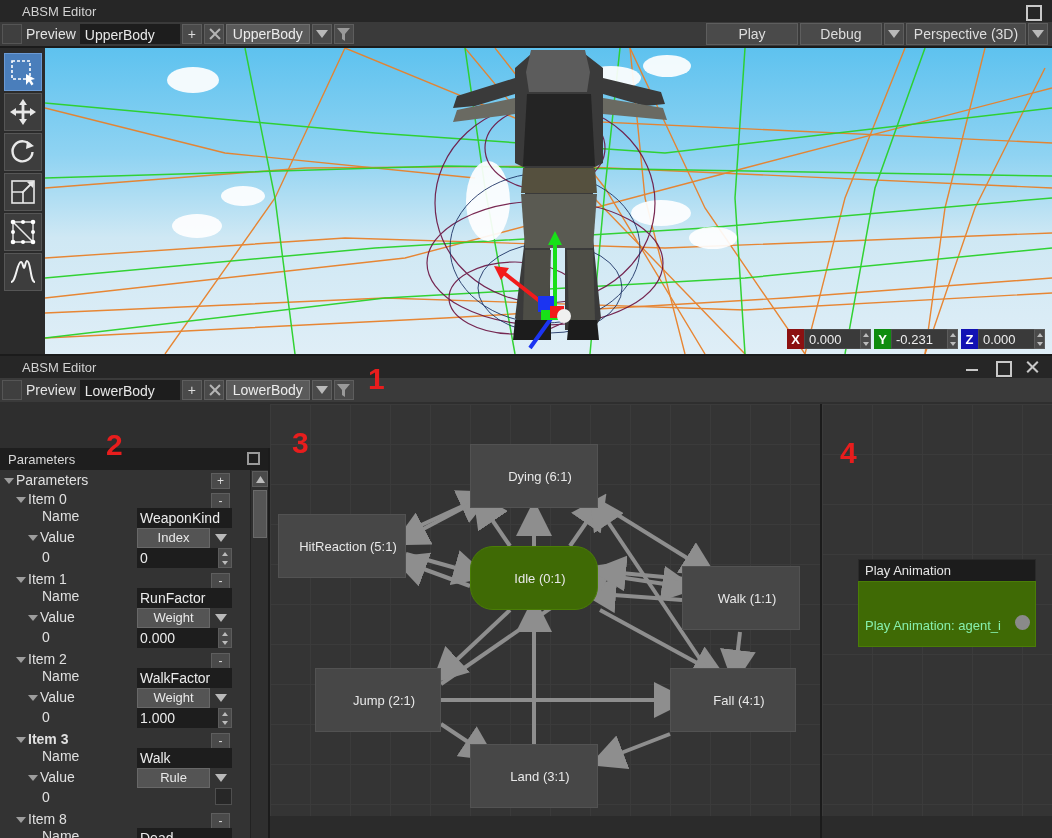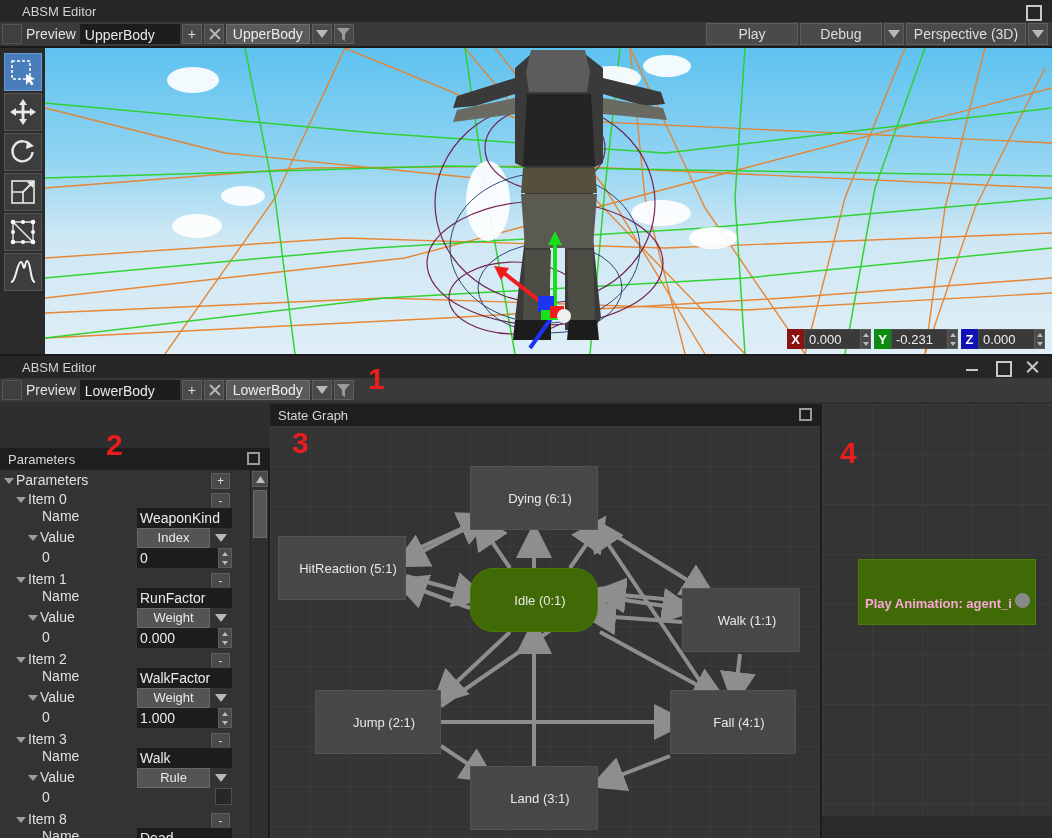--- a/index.html
+++ b/index.html
@@ -222,21 +222,21 @@
     background-size: 50px 50px;
     overflow: hidden;
   }
   .anim-node { position: absolute; left: 36px; top: 155px; width: 178px; cursor: pointer; }
   .anim-node .hd {
     background: #1c1c1c; color: #e6e6e6; font-size: 13px;
     padding: 3px 6px; border: 1px solid #2a2a2a; border-bottom: none;
   }
   .anim-node .bd {
     background: #3f6a05; border: 1px solid #4a7d06; height: 66px;
-    position: relative; color: #f9a8d4; font-size: 13px; font-weight: bold;
+    position: relative; color: #86efac; font-size: 13px;
   }
   .anim-node .bd span { position: absolute; left: 6px; top: 36px; white-space: nowrap; }
   .anim-node .port {
     position: absolute; right: 5px; top: 33px; width: 15px; height: 15px;
     border-radius: 50%; background: #8a8a8a;
   }
 
   .marker {
     position: absolute; color: #e81d1d; font-size: 30px; font-weight: bold;
     font-family: "Liberation Sans", sans-serif;
@@ -552,21 +552,21 @@
               <div class="prow" style="position: absolute; left: 42px; top: 239px;">0</div>
               <div class="pfield" style="top: 238px;">
                 <div class="num-field">
                   <div class="nv">1.000</div>
                   <div class="ns">
                     <i style="width:0;height:0;border-left:3px solid transparent;border-right:3px solid transparent;border-bottom:4px solid #bbb"></i>
                     <i style="width:0;height:0;border-left:3px solid transparent;border-right:3px solid transparent;border-top:4px solid #bbb"></i>
                   </div>
                 </div>
               </div>
-              <div class="prow" style="position: absolute; left: 16px; top: 261px;"><span class="arrow-d"></span><span>Item 3</span></div>
+              <div class="prow" style="position: absolute; left: 16px; top: 261px; font-weight: bold;"><span class="arrow-d"></span><span>Item 3</span></div>
               <div class="mini-btn" style="right: 20px; top: 263px;">-</div>
               <div class="prow" style="position: absolute; left: 42px; top: 278px;">Name</div>
               <div class="pfield" style="top: 278px;">
                 <div class="val-text">Walk</div>
               </div>
               <div class="prow" style="position: absolute; left: 28px; top: 299px;"><span class="arrow-d"></span><span>Value</span></div>
               <div class="pfield" style="top: 298px;">
                 <div class="val-combo">
                   <div class="cb">Rule</div>
                   <div class="cv">
@@ -608,24 +608,20 @@
             <div class="sc-arrow" style="bottom:1px">
               <svg width="9" height="9" viewBox="0 0 9 9">
                   <polygon points="4.5,8 9,1 0,1" fill="#bbb"></polygon>
                 </svg>
             </div>
           </div>
         </div>
       </div>
 
       <div class="panel" id="graph-panel">
-        <div class="panel-head">
-          <span>State Graph</span>
-          <span class="sq-btn"></span>
-        </div>
         <div id="graph-canvas">
           <svg id="edges" width="548" height="412" viewBox="0 0 548 412" style="position:absolute;left:0;top:0">
             <defs>
               <marker id="ah" markerWidth="9" markerHeight="9" refX="4" refY="4.5" orient="auto">
                 <polygon points="0,0 9,4.5 0,9" fill="#8e8e8e"></polygon>
               </marker>
             </defs>
             <g stroke="#8e8e8e" stroke-width="4" fill="none" marker-end="url(#ah)">
               <path d="M136 128 L206 96"></path>
               <path d="M136 150 L200 168"></path>
@@ -671,20 +667,21 @@
               <div class="node" style="left: 200px; top: 340px; width: 128px; height: 64px;">
                 <span>Land (3:1)</span>
               </div>
             </div>
         </div>
       </div>
 
       <div class="panel" id="viewer-panel">
         <div id="viewer-canvas">
           <div class="anim-node">
+            <div class="hd">Play Animation</div>
             <div class="bd">
               <span>Play Animation: agent_i</span>
               <i class="port"></i>
             </div>
           </div>
         </div>
       </div>
     </div>
   </div>
 

